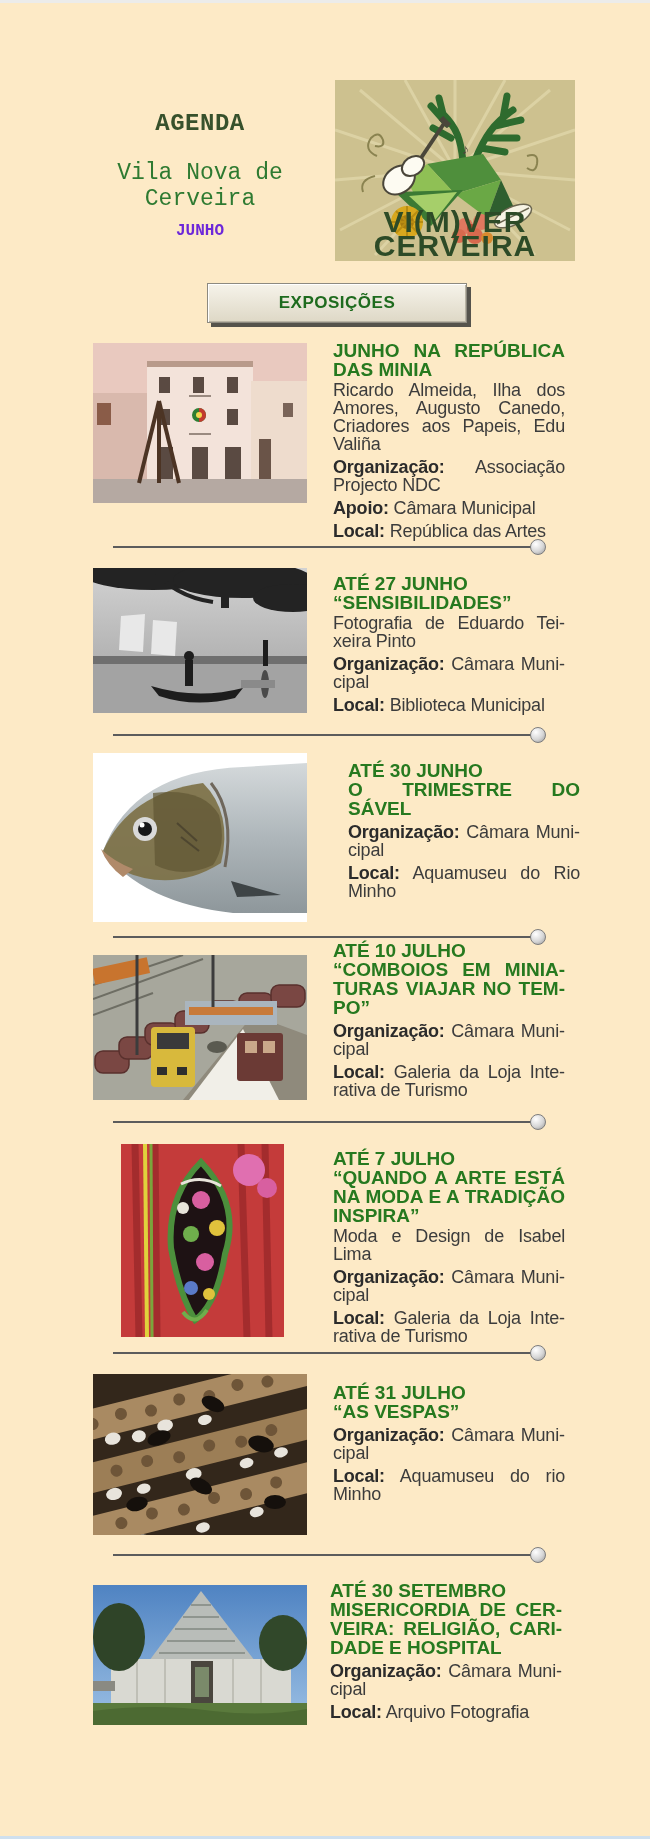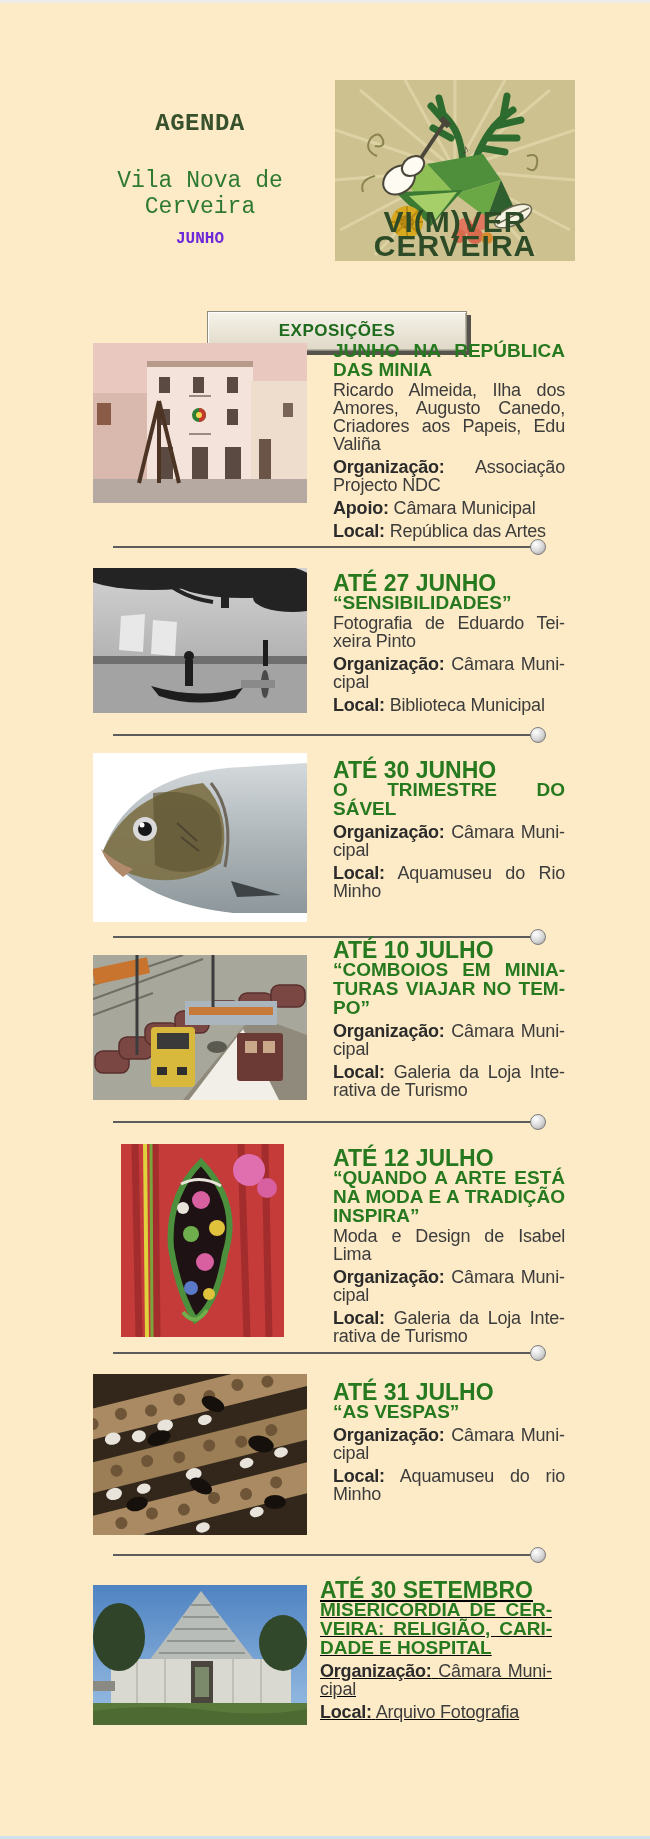--- a/index.html
+++ b/index.html
@@ -4,60 +4,60 @@
 <style>
   html,body{margin:0;padding:0;}
   body{width:650px;font-family:"Liberation Sans","DejaVu Sans",sans-serif;}
   #page{position:relative;width:650px;height:1839px;background:#fdeac6;overflow:hidden;}
   .edge-top{position:absolute;left:0;top:0;width:650px;height:3px;background:#ececea;}
   .edge-bottom{position:absolute;left:0;bottom:0;width:650px;height:3px;background:#cfe0ef;}
 
   
   .hdr{position:absolute;left:68px;top:100px;width:264px;text-align:center;font-family:Liberation Mono, monospace;}
   .hdr .agenda{margin:10px 0 0;font-size:24px;font-weight:bold;color:#37512c;letter-spacing:.5px;}
-  .hdr .town{margin:31px 0 0;font-size:23px;font-weight:400;color:#2e7a31;}
+  .hdr .town{margin:23px 0 0;font-size:23px;font-weight:400;color:#2e7a31;}
   .hdr .month{margin:10px 0 0;font-size:16px;font-weight:bold;color:#6d28d9;}
 
   
   .logo{position:absolute;left:335px;top:80px;width:240px;height:181px;}
   .logo svg{display:block;}
 
   
   .btn{position:absolute;left:207px;top:283px;width:258px;height:38px;
        background:linear-gradient(#f6f3ea,#ded8c6);
        border:1px solid #8d8a80;
        box-shadow:4px 4px 0 #55534c, inset 1px 1px 0 #ffffff, inset -1px -1px 0 #b9b4a4;
        display:flex;align-items:center;justify-content:center;
-       font-size:17px;font-weight:bold;color:#1e6b1e;letter-spacing:.5px;cursor:pointer;margin-top:28px;}
+       font-size:17px;font-weight:bold;color:#1e6b1e;letter-spacing:.5px;cursor:pointer;}
 
   
   .photo{position:absolute;overflow:hidden;}
   .photo svg{display:block;width:100%;height:100%;}
   .etext{position:absolute;text-align:justify;}
-  .etext .date{margin:0;font-size:23px;line-height:19px;font-weight:bold;color:#26791f;}
+  .etext .date{margin:0;font-size:19px;line-height:19px;font-weight:bold;color:#26791f;}
   .etext .title{margin:0 0 2px;font-size:19px;line-height:19px;font-weight:bold;color:#26791f;}
   .etext .desc{margin:0;font-size:18px;line-height:18px;color:#3c3c3c;letter-spacing:-.2px;}
   .etext .meta{margin:5px 0 0;font-size:18px;line-height:18px;color:#3c3c3c;letter-spacing:-.2px;}
   .etext .meta b{color:#2b2b2b;}
   .date:empty,.desc:empty{display:none;}
 
   .p1{left:93px;top:343px;width:214px;height:160px;}
   .t1{left:333px;top:341px;width:232px;}
   .p2{left:93px;top:568px;width:214px;height:145px;}
   .t2{left:333px;top:574px;width:232px;}
   .p3{left:93px;top:753px;width:214px;height:169px;}
-  .t3{left:333px;top:761px;width:232px;}
+  .t3{left:348px;top:761px;width:232px;}
   .p4{left:93px;top:955px;width:214px;height:145px;}
   .t4{left:333px;top:941px;width:232px;}
   .p5{left:121px;top:1144px;width:163px;height:193px;}
   .t5{left:333px;top:1149px;width:232px;}
   .p6{left:93px;top:1374px;width:214px;height:161px;}
   .t6{left:333px;top:1383px;width:232px;}
   .p7{left:93px;top:1585px;width:214px;height:140px;}
-  .t7{left:320px;top:1581px;width:232px;text-decoration:underline;}
+  .t7{left:330px;top:1581px;width:232px;}
 
   
   .div{position:absolute;left:113px;width:433px;height:16px;}
   .div .line{position:absolute;left:0;top:7px;width:420px;height:2px;background:#5c5c5c;}
   .div .ball{position:absolute;left:417px;top:0;width:14px;height:14px;border-radius:50%;
              border:1px solid #7d7d7d;
              background:radial-gradient(circle at 35% 30%, #ffffff, #d6d6d6 55%, #969696);}
   .d1{top:539px;} .d2{top:727px;} .d3{top:929px;}
   .d4{top:1114px;} .d5{top:1345px;} .d6{top:1547px;}
 </style>
@@ -362,21 +362,21 @@
           <circle cx="70" cy="144" r="7" fill="#5a7ac8"></circle>
             <circle cx="88" cy="150" r="6" fill="#e0c23c"></circle>
           <circle cx="62" cy="64" r="6" fill="#e8e4da"></circle>
             <circle cx="92" cy="64" r="\&quot;5\&quot;" fill="#6fae4c"></circle>
         </g>
         <path d="M60,40 Q80,30 100,42" stroke="#e8e4da" stroke-width="3" fill="none"></path>
         <path d="M62,168 Q74,184 86,166" stroke="#6fae4c" stroke-width="4" fill="none"></path>
       </svg>
     </div>
     <div class="etext t5">
-      <h3 class="date">ATÉ 12 JULHO</h3>
+      <h3 class="date">ATÉ 7 JULHO</h3>
       <h3 class="title">“QUANDO A ARTE ESTÁ NA MODA E A TRADI­ÇÃO INSPIRA”</h3>
       <p class="desc">Moda e Design de Isabel Lima</p>
       <p class="meta"><b>Organização:</b> <span>Câmara Mu­ni­cipal</span></p>
 
       <p class="meta"><b>Local:</b> <span>Galeria da Loja Inte­rativa de Turismo</span></p>
     </div>
   </section>
 
   <div class="div d5">
       <span class="line"></span>

